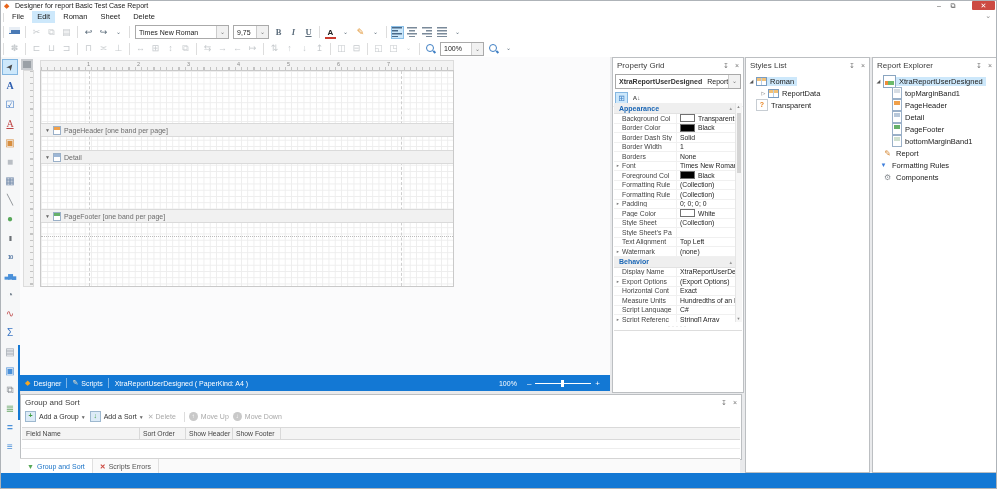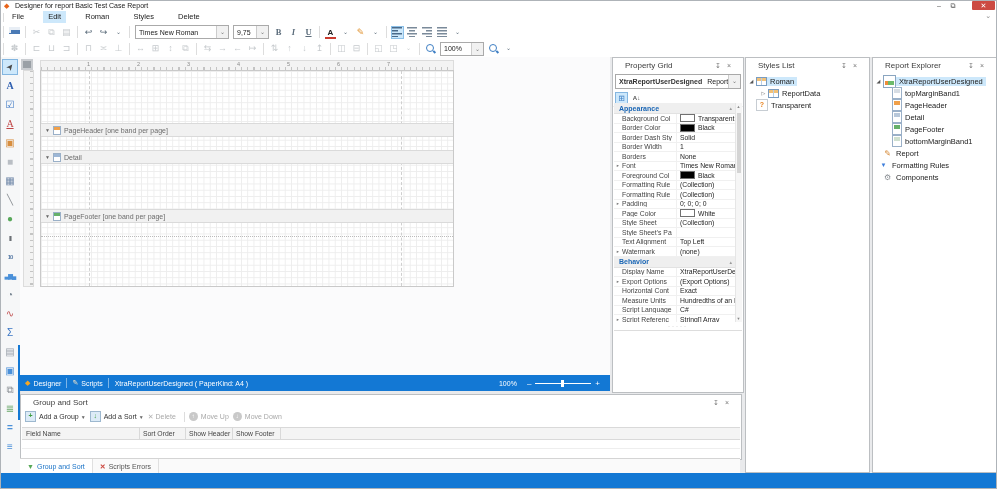--- a/index.html
+++ b/index.html
@@ -8,21 +8,21 @@
   .abs{position:absolute}
   .flex{display:flex;align-items:center}
 
   
   .titlebar{left:0;top:0;width:997px;height:11px;background:#fff}
   .app-icon{left:4px;top:2px;font-size:7px;color:#e8641b;line-height:7px}
   .title-text{left:15px;top:2px;font-size:7px;color:#1a1a1a;white-space:nowrap}
   .winbtn{top:1px;width:12px;height:9px;text-align:center;font-size:7px;color:#555;line-height:9px}
   .winbtn.close{width:23px;background:#cc4a42;color:#fff;border-radius:1px}
   .menubar{left:0;top:11px;width:997px;height:13px;background:#fff}
-  .menu-item{padding:1px 5px;margin-left:12px;font-size:7.5px;color:#222;display:inline-block;line-height:10px}
+  .menu-item{padding:1px 5px;margin-left:1px;font-size:7.5px;color:#222;display:inline-block;line-height:10px}
   .menu-item.active{background:#cde8fb}
   .menubar .edge{position:absolute;left:3px;top:2px;bottom:2px;width:1px;background:#dcdcdc}
   .menu-overflow{right:6px;top:1px;color:#888;font-size:7px}
   .toolbar{left:0;top:24px;width:997px;height:16px;background:#fff}
   .toolbar2{top:40px;height:17px;border-bottom:1px solid #e6e6e6}
   .ti{width:13px;height:13px;margin:0 1px;text-align:center;line-height:13px;font-size:9px;color:#5a6b7a;display:inline-block}
   .ti.dis{color:#c6cacd}
   .tsep{width:1px;height:12px;background:#ddd;margin:0 3px;display:inline-block}
   .combo{height:12px;border:1px solid #aaa;background:#fff;display:inline-flex;align-items:center;margin:0 2px}
   .combo .cv{padding:0 3px;font-size:7px;color:#222;white-space:nowrap;overflow:hidden;flex:1}
@@ -72,21 +72,21 @@
   .dbar .info{font-size:7px;margin-left:6px;white-space:nowrap}
   .dbar .zoom{margin-left:auto;display:flex;align-items:center;padding-right:6px}
   .dbar .zl{font-size:7px;margin-right:6px}
   .dbar .zs{font-size:8px;margin:0 4px}
   .dbar .track{width:56px;height:1px;background:#fff;position:relative}
   .dbar .thumb{position:absolute;left:26px;top:-3px;width:3px;height:7px;background:#fff}
   .statusbar{left:0;top:473px;width:997px;height:16px;background:#1378d4}
 
   
   .panel{background:#fff;border:1px solid #bcbfc2}
-  .panel-hd{height:13px;display:flex;align-items:center;padding:1px 12px 0}
+  .panel-hd{height:13px;display:flex;align-items:center;padding:1px 4px 0}
   .panel-title{font-size:8px;color:#3c3c3c;flex:1;white-space:nowrap}
   .hd-ic{font-size:7px;color:#777;margin-left:6px;line-height:9px}
 
   
   .pg-combo{margin:2px;height:13px;border:1px solid #a9a9a9;display:flex;align-items:center}
   .pg-combo .nm{font-weight:bold;font-size:7px;margin-left:3px;white-space:nowrap}
   .pg-combo .tp{font-size:7px;margin-left:5px;color:#222;flex:1;white-space:nowrap}
   .pg-combo .cb{width:11px;height:100%;background:#f1f1f1;border-left:1px solid #ccc;text-align:center;font-size:6px;color:#777;line-height:12px}
   .pg-bar{height:15px;display:flex;align-items:center;padding-left:2px;border-bottom:1px solid #eee}
   .pg-btn{width:13px;height:13px;text-align:center;line-height:13px;font-size:8px;color:#3f7fc4;margin-right:2px}
@@ -153,21 +153,21 @@
   <span class="abs winbtn" style="right:52px">–</span>
   <span class="abs winbtn" style="right:38px">⧉</span>
   <span class="abs winbtn close" style="right:2px">✕</span>
 </div>
 
 <div class="abs menubar">
   <span class="edge"></span>
   <span class="menu-item" style="margin-left:7px">File</span>
   <span class="menu-item active">Edit</span>
   <span class="menu-item">Roman</span>
-  <span class="menu-item">Styles</span>
+  <span class="menu-item">Sheet</span>
   <span class="menu-item">Delete</span>
   <span class="abs menu-overflow">⌄</span>
 </div>
 
 <div class="abs toolbar flex">
   <span class="tsep"></span>
   <span class="icon-floppy"></span>
   <span class="tsep"></span>
   <span class="ti dis">✂</span>
   <span class="ti dis">⧉</span>

